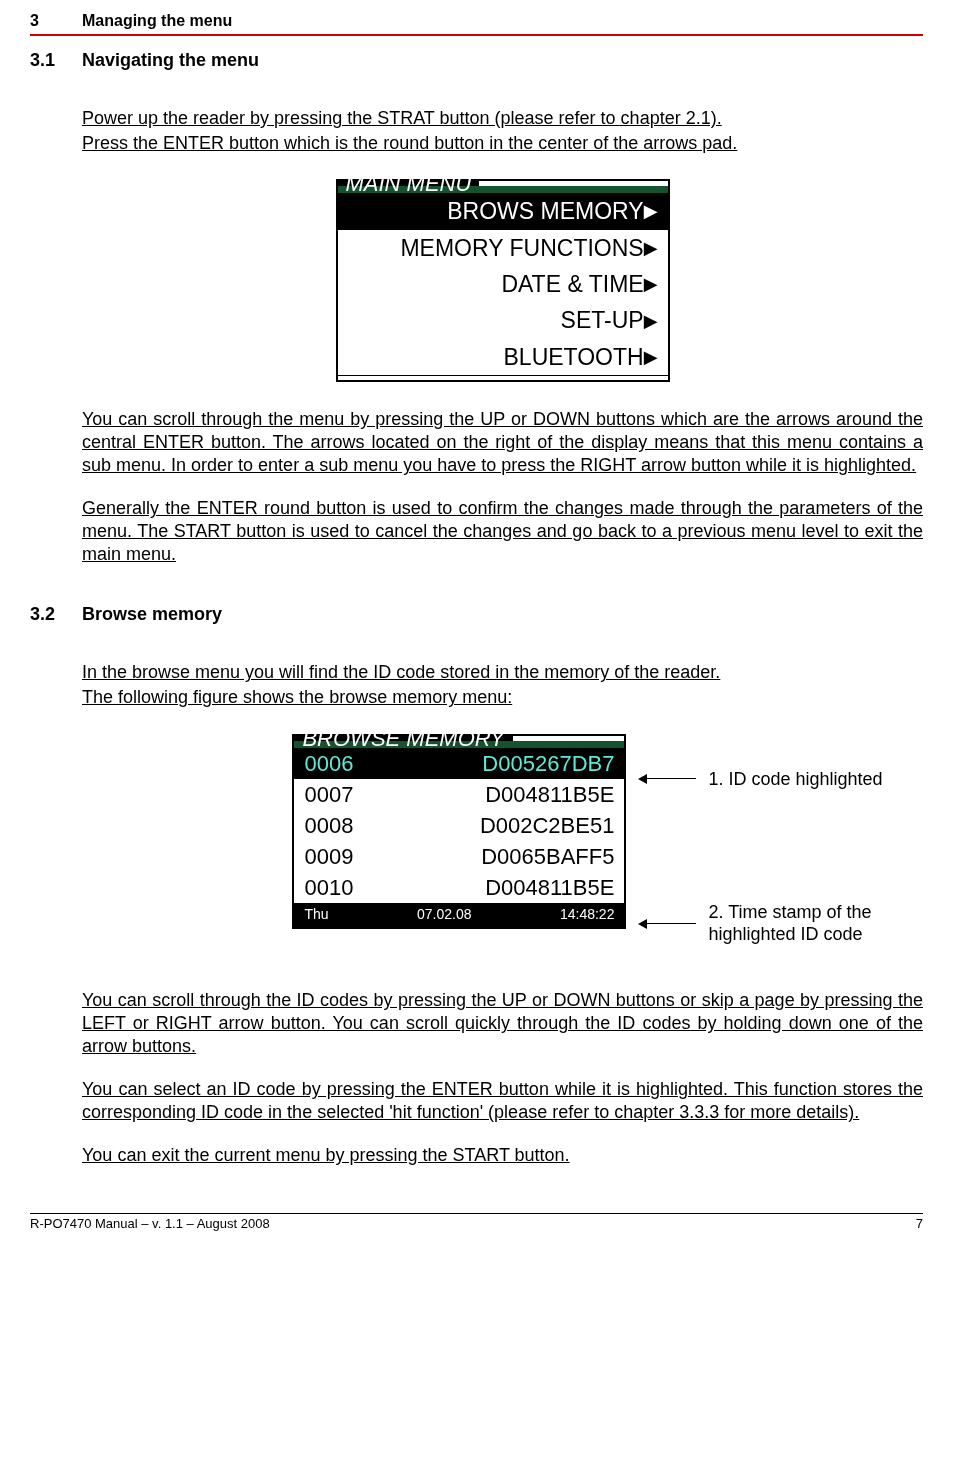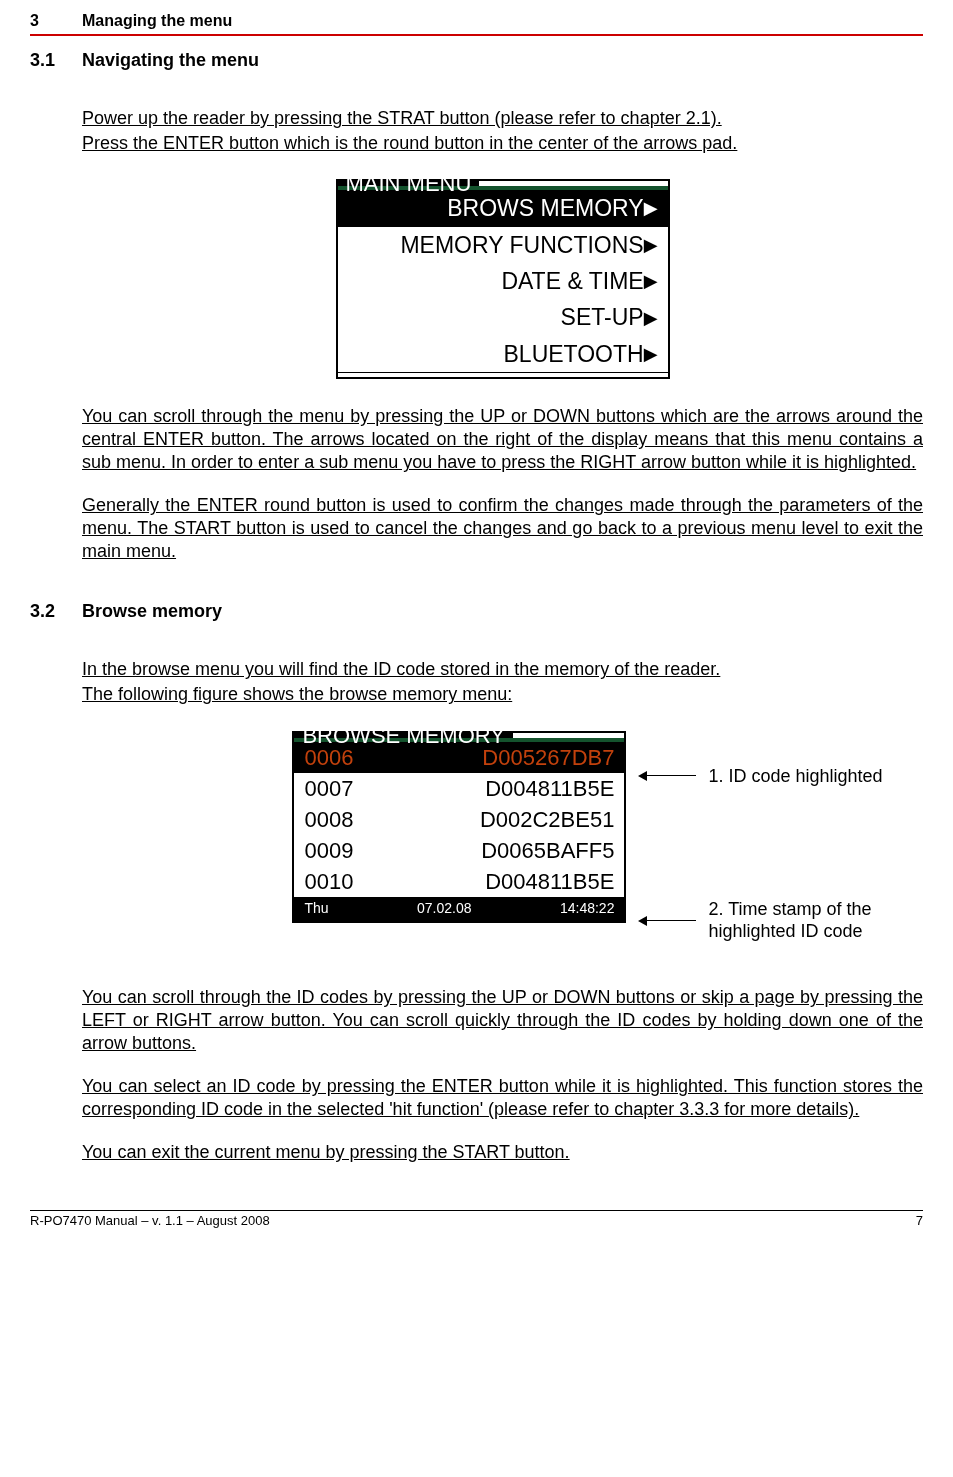--- a/index.html
+++ b/index.html
@@ -73,22 +73,23 @@
   }
   .lcd-title {
     background: #000;
     color: #fff;
     font-size: 22px;
     font-weight: normal;
     padding: 3px 8px 2px 8px;
     display: inline-block;
   }
   .lcd-title-row {
-    border-bottom: 4px solid #14532d;
+    border-bottom: 7px solid #14532d;
     line-height: 0;
+    font-style: italic;
   }
   .lcd-row {
     font-size: 23px;
     padding: 4px 10px 3px 10px;
     display: flex;
     justify-content: flex-end;
     align-items: center;
   }
   .lcd-row .tri {
     font-size: 18px;
@@ -109,21 +110,21 @@
     font-variant-numeric: tabular-nums;
   }
   .lcd2-row {
     font-size: 22px;
     padding: 2px 10px 1px 10px;
     display: flex;
     justify-content: space-between;
   }
   .lcd2-row.sel {
     background: #000;
-    color: #c2410c;
+    color: #5eead4;
   }
   .lcd2-footer {
     background: #000;
     color: #fff;
     font-size: 14px;
     padding: 3px 10px 3px 10px;
     display: flex;
     justify-content: space-between;
   }
   .annot-col {

